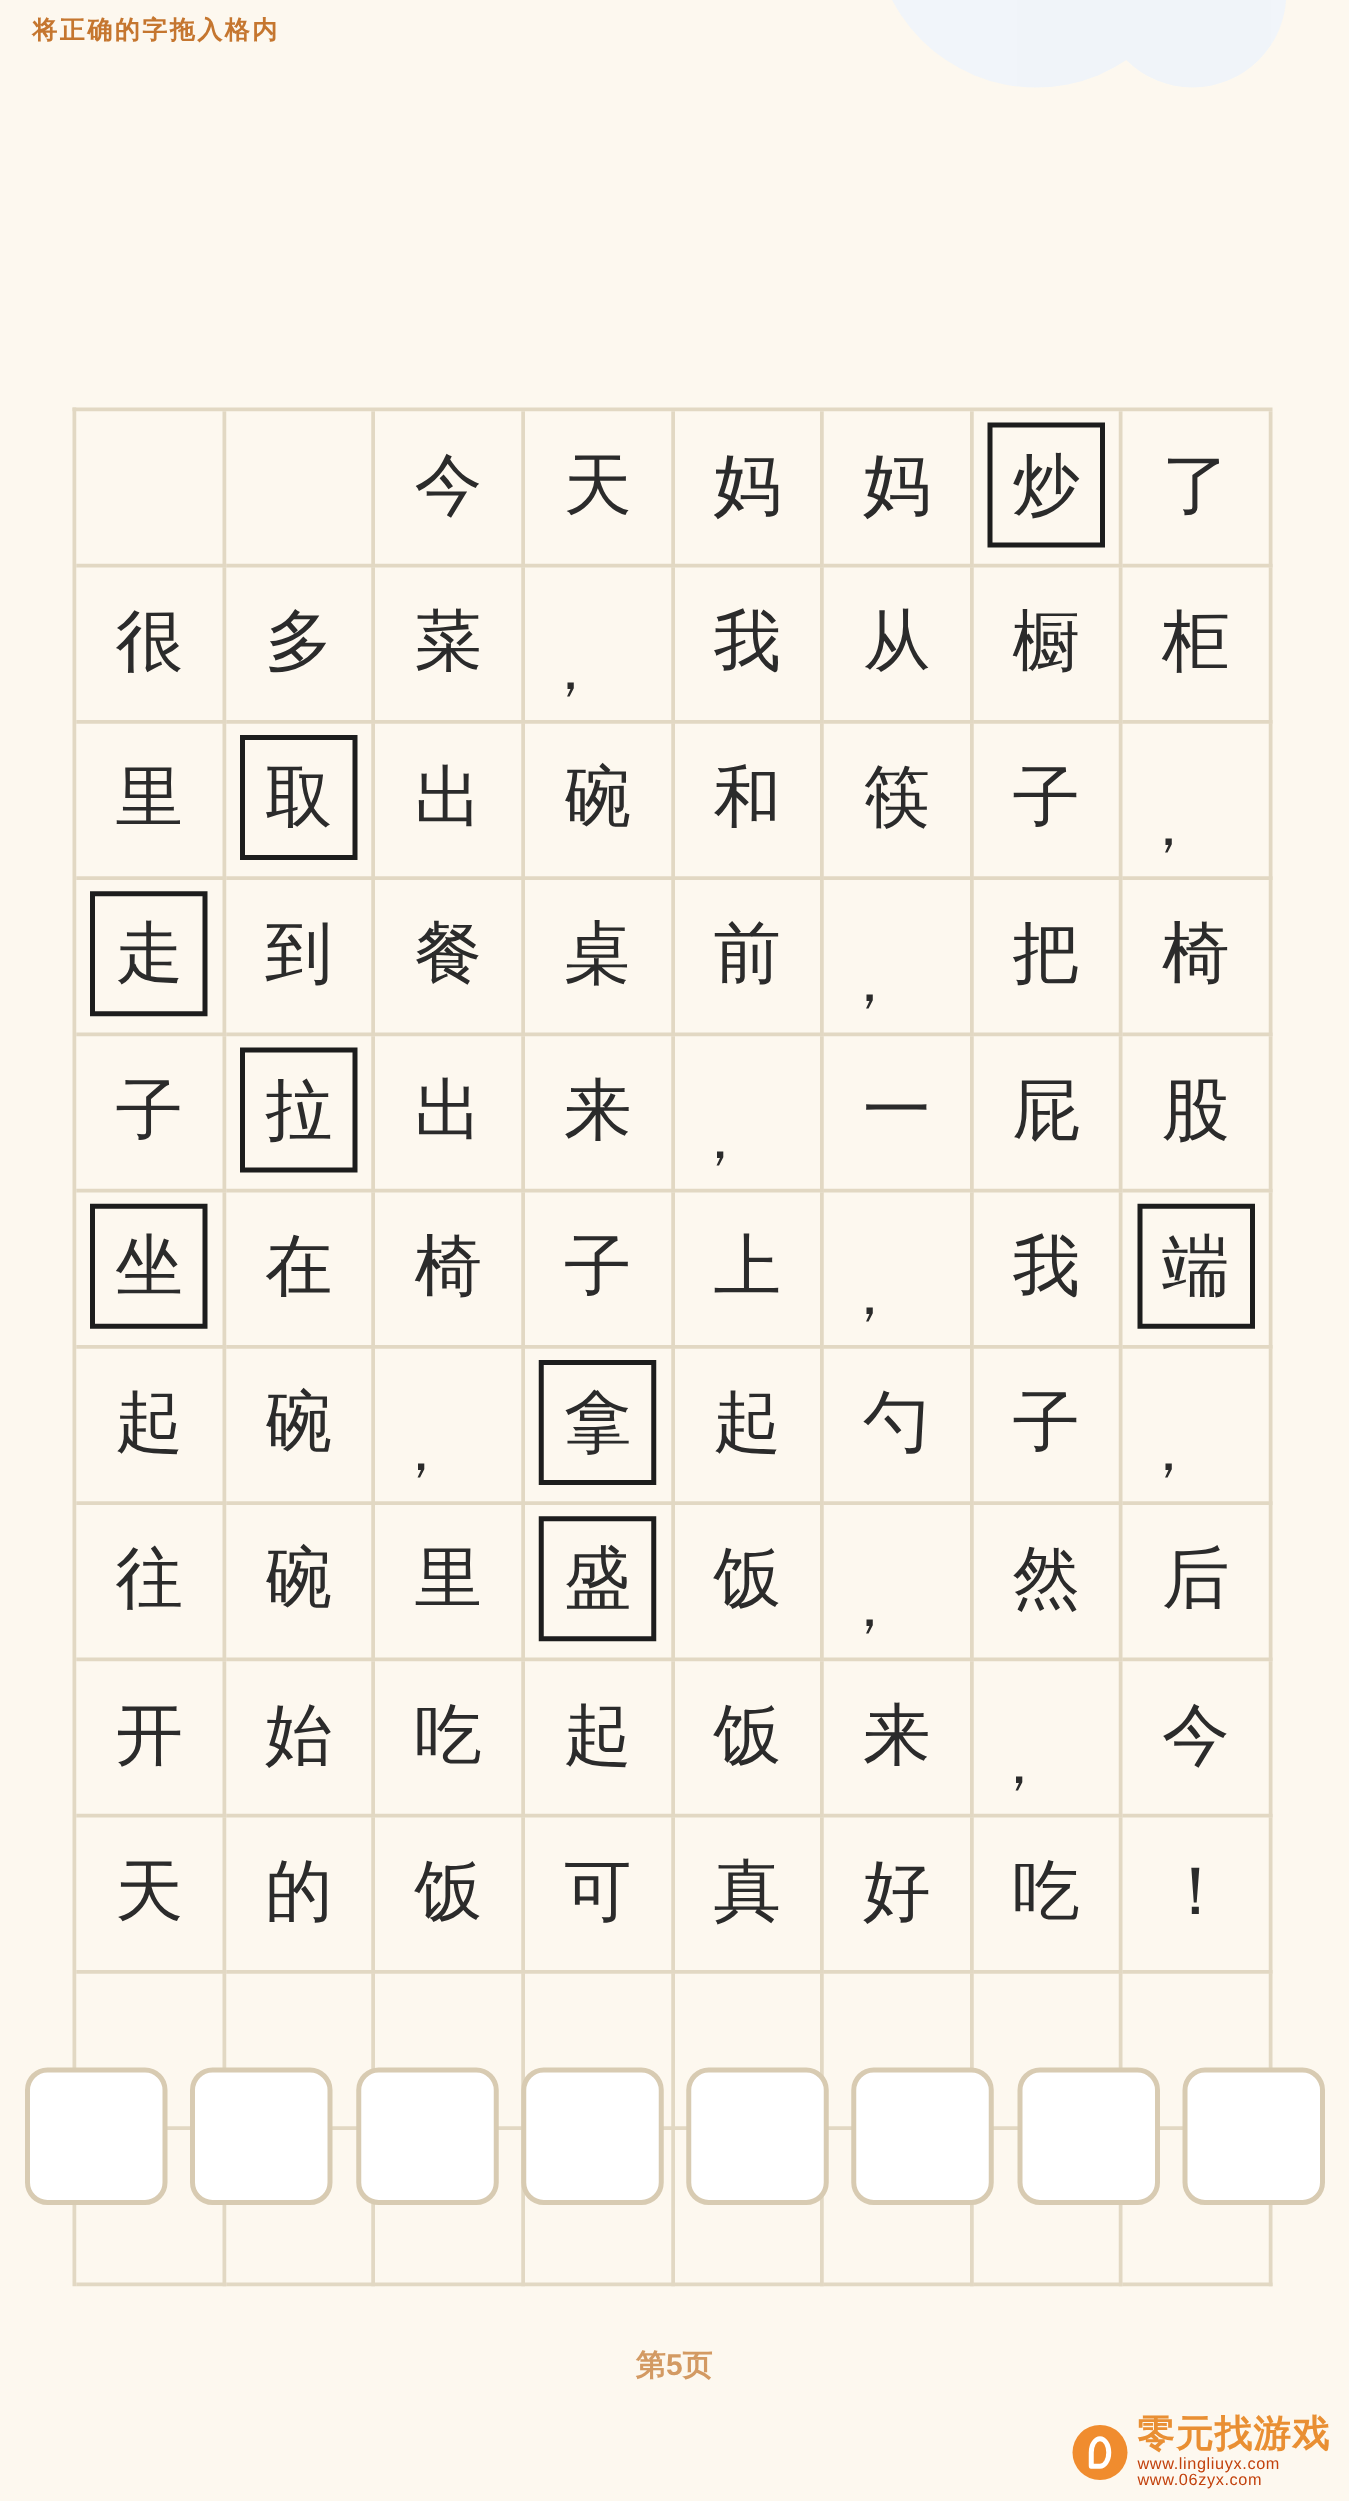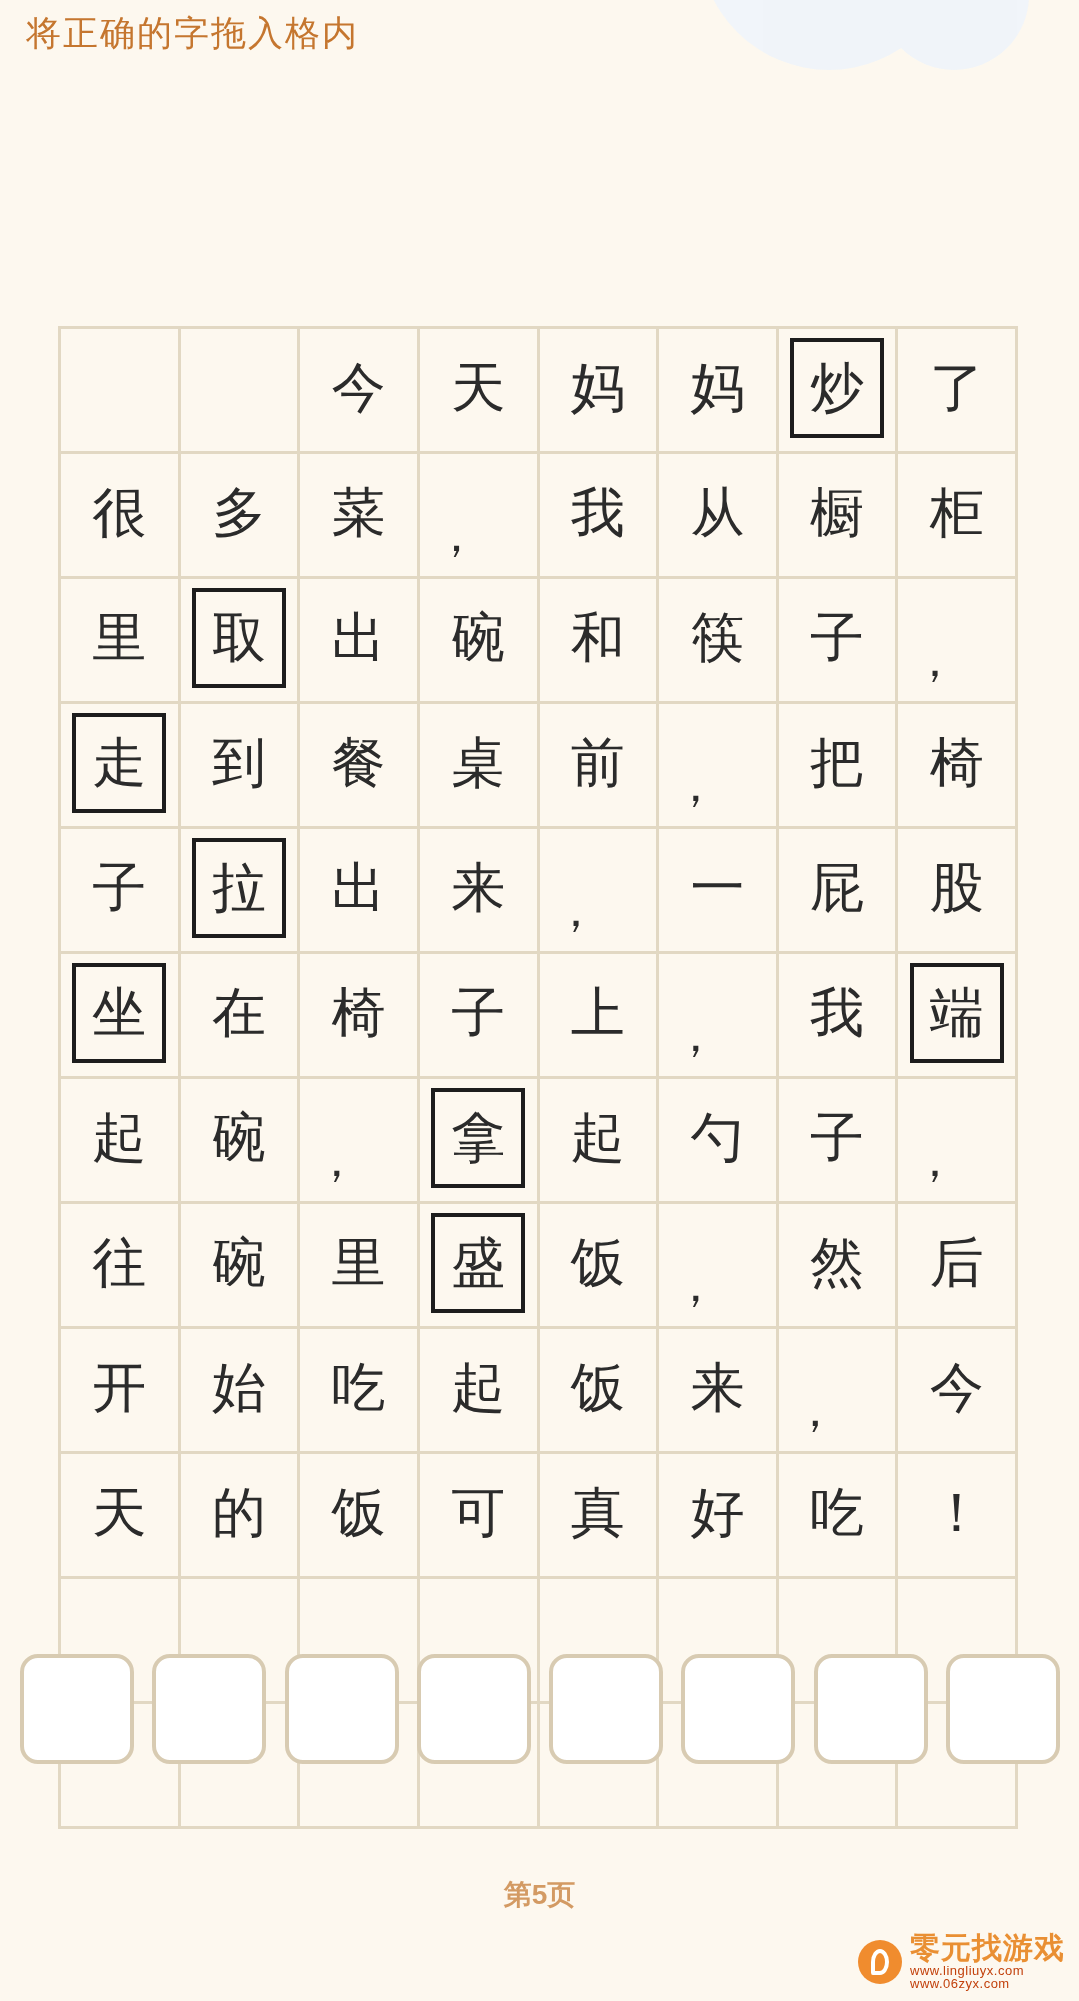--- a/index.html
+++ b/index.html
@@ -35,22 +35,22 @@
     height: 110px;
     background: #eef4fb;
     border-radius: 0 0 90px 90px;
   }
 
   
   .title {
     position: absolute;
     top: 10px;
     left: 26px;
-    font-size: 35px;
-    font-weight: normal;
+    font-size: 20px;
+    font-weight: bold;
     color: #c5762f;
     letter-spacing: 2px;
     white-space: nowrap;
   }
 
   
   .grid {
     position: absolute;
     top: 326px;
     left: 58px;
@@ -120,21 +120,21 @@
     font-family: "DejaVu Sans", sans-serif;
   }
 
   
   .page-label {
     position: absolute;
     top: 1876px;
     left: 0;
     width: 1079px;
     text-align: center;
-    font-size: 28px;
+    font-size: 24px;
     color: #d39a63;
     font-weight: bold;
   }
 
   
   .watermark {
     position: absolute;
     right: 14px;
     bottom: 10px;
     display: flex;

